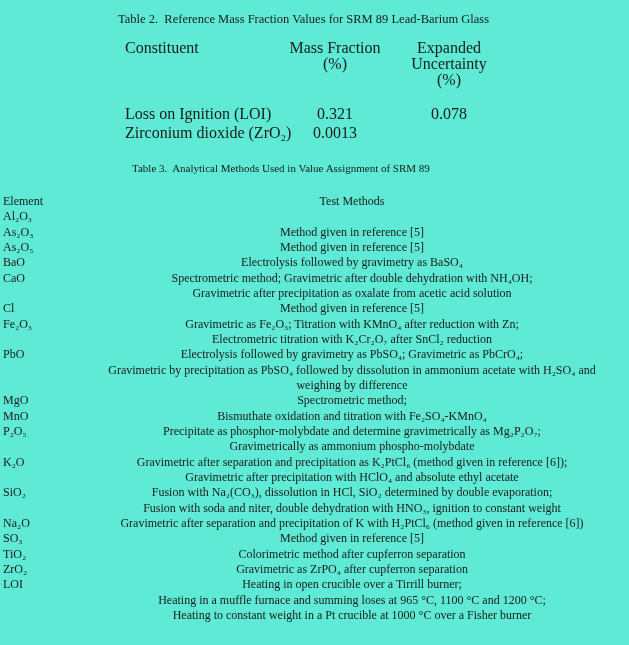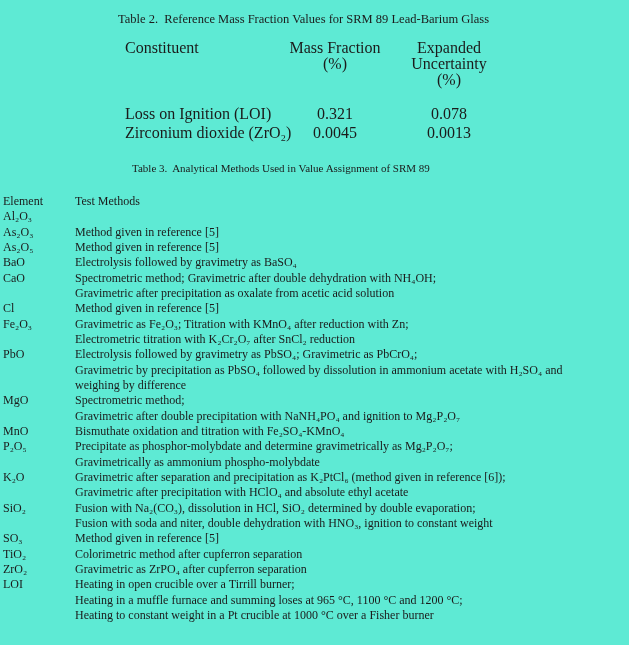--- a/index.html
+++ b/index.html
@@ -55,21 +55,21 @@
     top: 194px;
     font-size: 12px;
     line-height: 15.33px;
   }
   .t3-row {
     display: grid;
     grid-template-columns: 72px 554px;
     align-items: start;
   }
   .t3-el { white-space: nowrap; }
-  .t3-methods { text-align: left; }
+  .t3-methods { text-align: center; }
   .t3-line { white-space: nowrap; }
 </style>
 </head>
 <body>
 
 <div class="page">
 
   <div class="t2-title">Table 2.  Reference Mass Fraction Values for SRM 89 Lead-Barium Glass</div>
 
   <div class="t2">
@@ -90,21 +90,20 @@
     <div class="t2-rows" id="t2-body">
 
         <div class="t2-grid t2-row">
           <div class="cell t2-col-constituent">Loss on Ignition (LOI)</div>
           <div class="cell t2-col-center">0.321</div>
           <div class="cell t2-col-center">0.078</div>
         </div>
 
         <div class="t2-grid t2-row">
           <div class="cell t2-col-constituent">Zirconium dioxide (ZrO₂)</div>
-          <div class="cell t2-col-center">0.0045</div>
           <div class="cell t2-col-center">0.0013</div>
         </div>
       </div>
   </div>
 
   <div class="t3-title">Table 3.  Analytical Methods Used in Value Assignment of SRM 89</div>
 
   <div class="t3">
     <div class="t3-row">
       <div class="t3-el">Element</div>
@@ -167,21 +166,20 @@
             <div class="t3-line">Electrolysis followed by gravimetry as PbSO₄; Gravimetric as PbCrO₄;</div>
             <div class="t3-line">Gravimetric by precipitation as PbSO₄ followed by dissolution in ammonium acetate with H₂SO₄ and</div>
             <div class="t3-line">weighing by difference</div>
           </div>
         </div>
 
         <div class="t3-row">
           <div class="t3-el">MgO</div>
           <div class="t3-methods">
             <div class="t3-line">Spectrometric method;</div>
-            <div class="t3-line">Gravimetric after double precipitation with NaNH₄PO₄ and ignition to Mg₂P₂O₇</div>
           </div>
         </div>
 
         <div class="t3-row">
           <div class="t3-el">MnO</div>
           <div class="t3-methods">
             <div class="t3-line">Bismuthate oxidation and titration with Fe₂SO₄-KMnO₄</div>
           </div>
         </div>
 
@@ -202,20 +200,26 @@
         </div>
 
         <div class="t3-row">
           <div class="t3-el">SiO₂</div>
           <div class="t3-methods">
             <div class="t3-line">Fusion with Na₂(CO₃), dissolution in HCl, SiO₂ determined by double evaporation;</div>
             <div class="t3-line">Fusion with soda and niter, double dehydration with HNO₃, ignition to constant weight</div>
           </div>
         </div>
 
+        <div class="t3-row">
+          <div class="t3-el">Na₂O</div>
+          <div class="t3-methods">
+            <div class="t3-line">Gravimetric after separation and precipitation of K with H₂PtCl₆ (method given in reference [6])</div>
+          </div>
+        </div>
 
         <div class="t3-row">
           <div class="t3-el">SO₃</div>
           <div class="t3-methods">
             <div class="t3-line">Method given in reference [5]</div>
           </div>
         </div>
 
         <div class="t3-row">
           <div class="t3-el">TiO₂</div>

